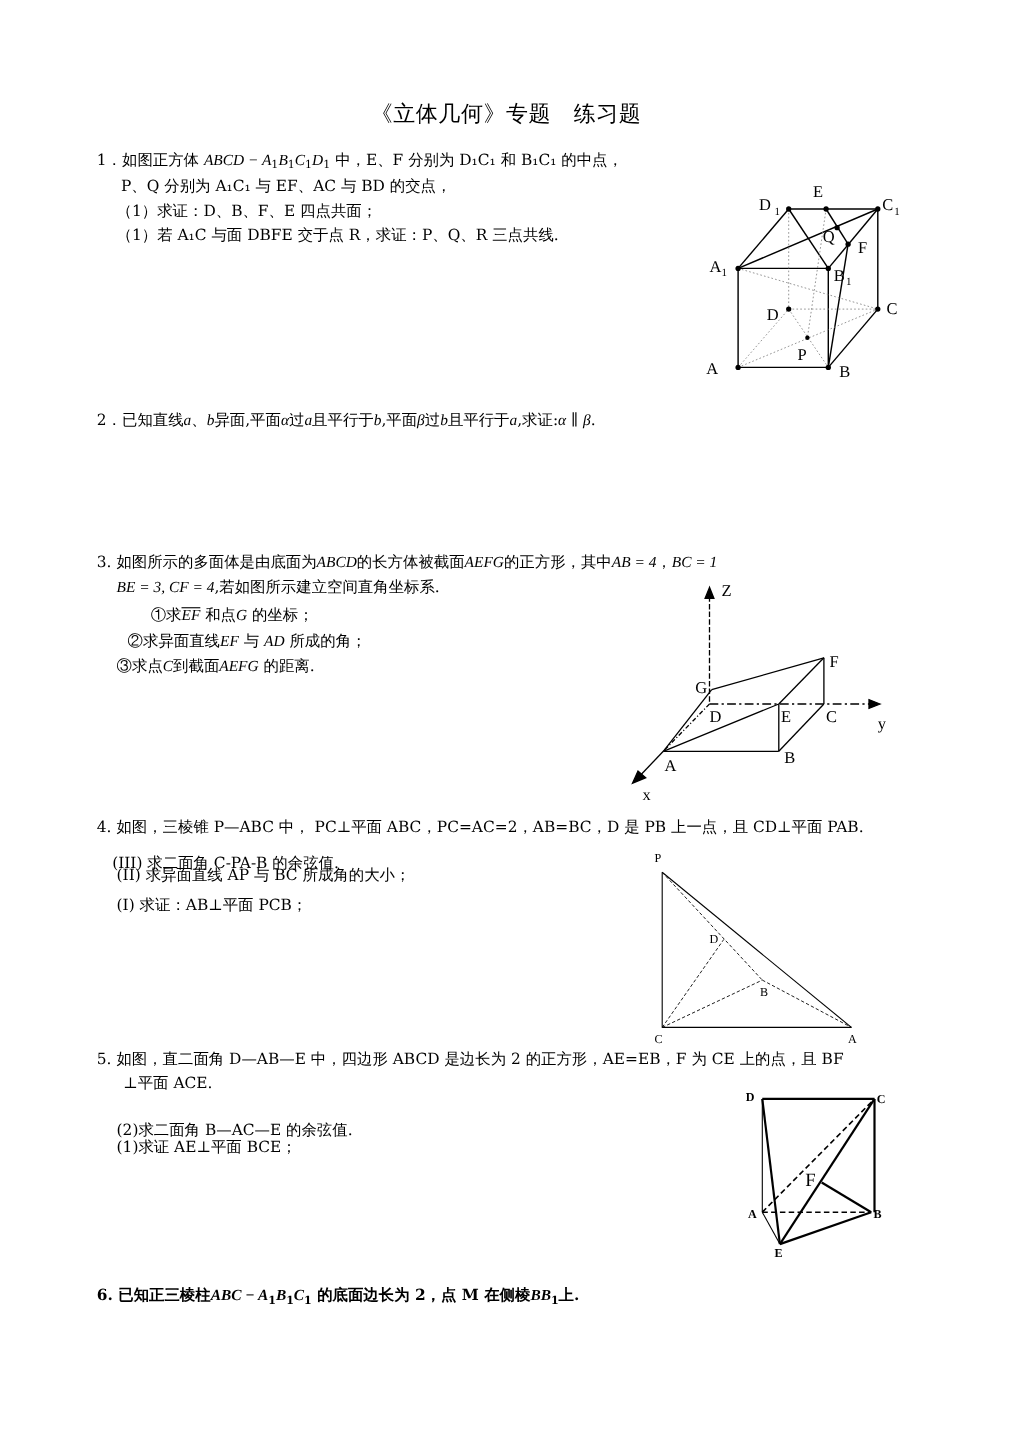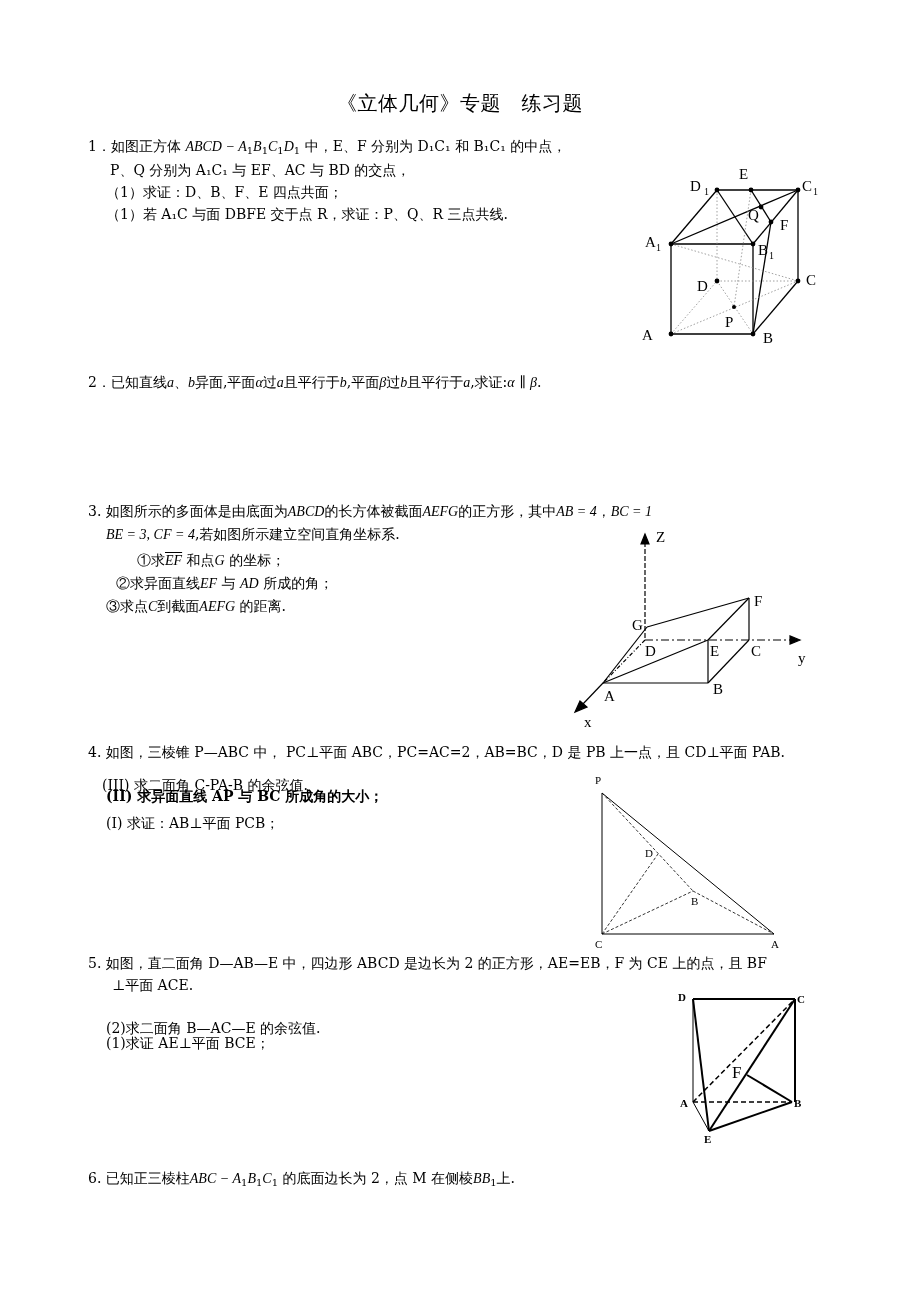--- a/index.html
+++ b/index.html
@@ -153,21 +153,21 @@
       </g>
     </svg>
   </div>
 
 
   <div>
     <div class="line" style="left:88px;top:742px;">
       <span>4.</span> <span>如图，三棱锥 P—ABC 中， PC⊥平面 ABC，PC=AC=2，AB=BC，D 是 PB 上一点，且 CD⊥平面 PAB.</span>
     </div>
     <div class="line" style="left:106px;top:765px;margin-top:48px;">(I) 求证：AB⊥平面 PCB；</div>
-    <div class="line" style="left:106px;top:786px;font-weight:bold;">(II) 求异面直线 AP 与 BC 所成角的大小；</div>
+    <div class="line" style="left:106px;top:786px;">(II) 求异面直线 AP 与 BC 所成角的大小；</div>
     <div class="line" style="left:102px;top:775px;">(III) 求二面角 C-PA-B 的余弦值.</div>
 
     <svg class="fig" style="left:585px;top:770px;" width="200" height="180" viewBox="0 0 200 180">
       <g stroke="#000" stroke-width="1" fill="none">
         <line x1="17" y1="23" x2="17" y2="164"></line>
         <line x1="17" y1="164" x2="189" y2="164"></line>
         <line x1="17" y1="23" x2="189" y2="164"></line>
       </g>
       <g stroke="#000" stroke-width="0.8" stroke-dasharray="3,2" fill="none">
         <line x1="17" y1="23" x2="108" y2="121"></line>
@@ -214,17 +214,17 @@
         <text x="8" y="16" font-size="11">D</text>
         <text x="127" y="18" font-size="11">C</text>
         <text x="62" y="93" font-size="17" font-weight="normal">F</text>
         <text x="10" y="122" font-size="11">A</text>
         <text x="124" y="122" font-size="11">B</text>
         <text x="34" y="158" font-size="11">E</text>
       </g>
     </svg>
   </div>
 
-  <div class="line" style="left:88px;top:1168px;">
+  <div class="line" style="left:88px;top:1168px;font-weight:bold;">
     <span>6.</span> <span>已知正三棱柱</span><span class="it">ABC</span><span class="it"> − </span><span class="it">A</span><span class="sub">1</span><span class="it">B</span><span class="sub">1</span><span class="it">C</span><span class="sub">1</span> <span>的底面边长为 2，点 M 在侧棱</span><span class="it">BB</span><span class="sub">1</span><span>上.</span>
   </div>
 
 </div>
 
 </body></html>

